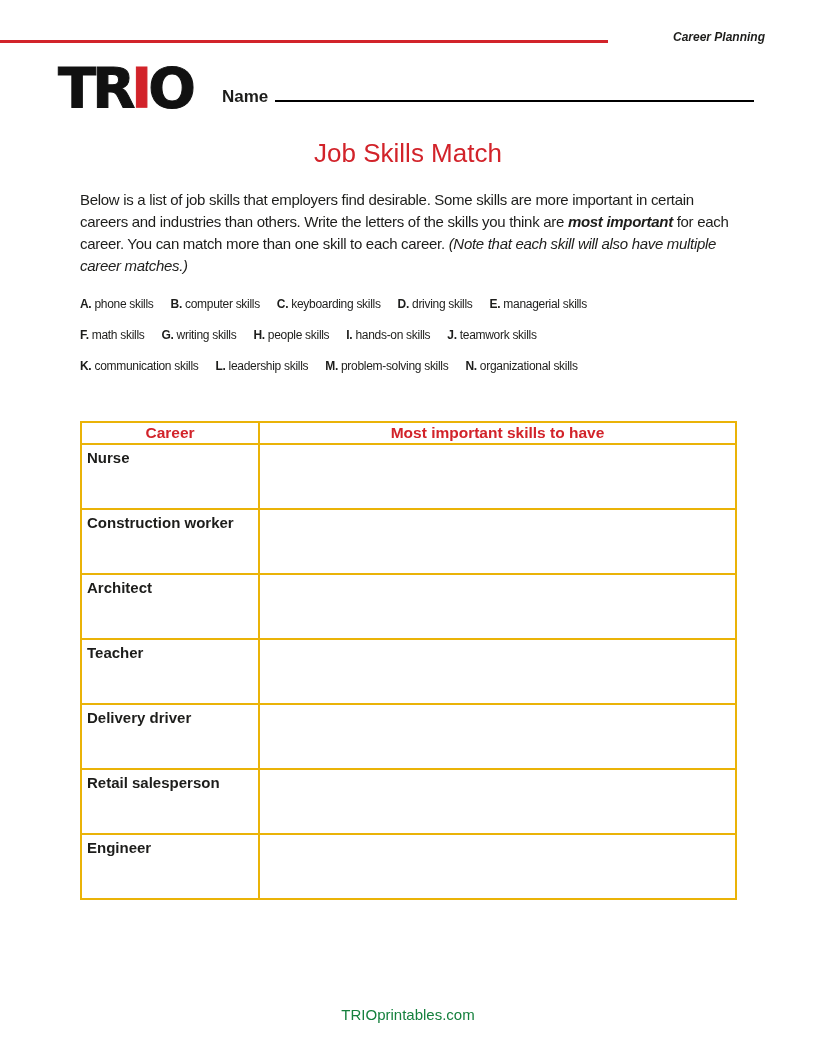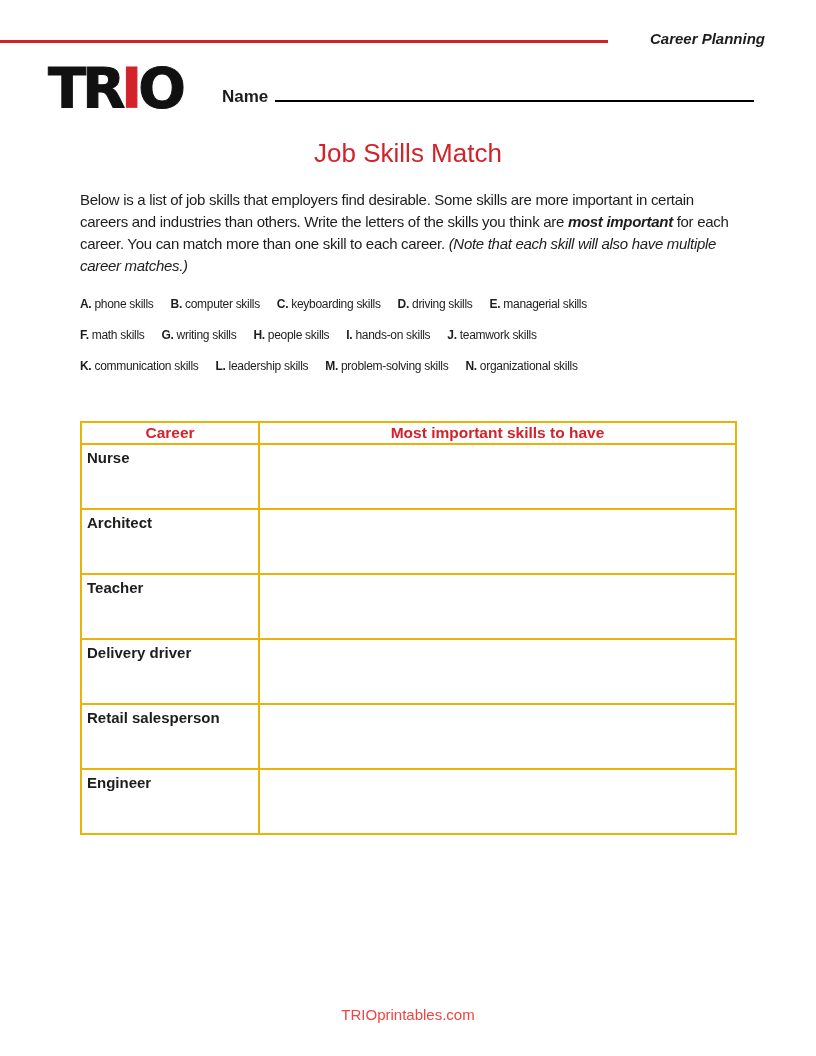--- a/index.html
+++ b/index.html
@@ -18,31 +18,31 @@
   
   .top-rule {
     position: absolute;
     top: 40px; left: 0;
     width: 608px; height: 3px;
     background: #d2232a;
   }
   .category-label {
     position: absolute;
     top: 30px; right: 51px;
-    font-size: 15px;
+    font-size: 12px;
     font-weight: bold;
     font-style: italic;
     color: #1d1d1b;
     white-space: nowrap;
   }
 
   
   .trio-logo {
     position: absolute;
-    top: 60px; left: 48px;
+    top: 60px; left: 58px;
     font-family: "DejaVu Sans", sans-serif;
     font-size: 56px;
     font-weight: bold;
     letter-spacing: -4px;
     line-height: 1;
     -webkit-text-stroke: 1px currentColor;
     color: #111111;
     white-space: nowrap;
   }
   .trio-logo .logo-i { color: #d2232a; }
@@ -140,21 +140,21 @@
     color: #1d1d1b;
   }
   .answer-cell { background: #ffffff; }
 
   
   .footer-text {
     position: absolute;
     top: 1006px; left: 0; right: 0;
     text-align: center;
     font-size: 15px;
-    color: #ef4444;
+    color: #15803d;
   }
 </style>
 </head>
 <body>
 
 <div class="page">
 
   <div class="top-rule"></div>
   <div class="category-label">Career Planning</div>
 
@@ -187,20 +187,24 @@
         <th>Career</th>
         <th>Most important skills to have</th>
       </tr>
     </thead>
     <tbody id="career-tbody">
         <tr>
           <td class="career-cell">Nurse</td>
           <td class="answer-cell"></td>
         </tr>
         <tr>
+          <td class="career-cell">Construction worker</td>
+          <td class="answer-cell"></td>
+        </tr>
+        <tr>
           <td class="career-cell">Architect</td>
           <td class="answer-cell"></td>
         </tr>
         <tr>
           <td class="career-cell">Teacher</td>
           <td class="answer-cell"></td>
         </tr>
         <tr>
           <td class="career-cell">Delivery driver</td>
           <td class="answer-cell"></td>

